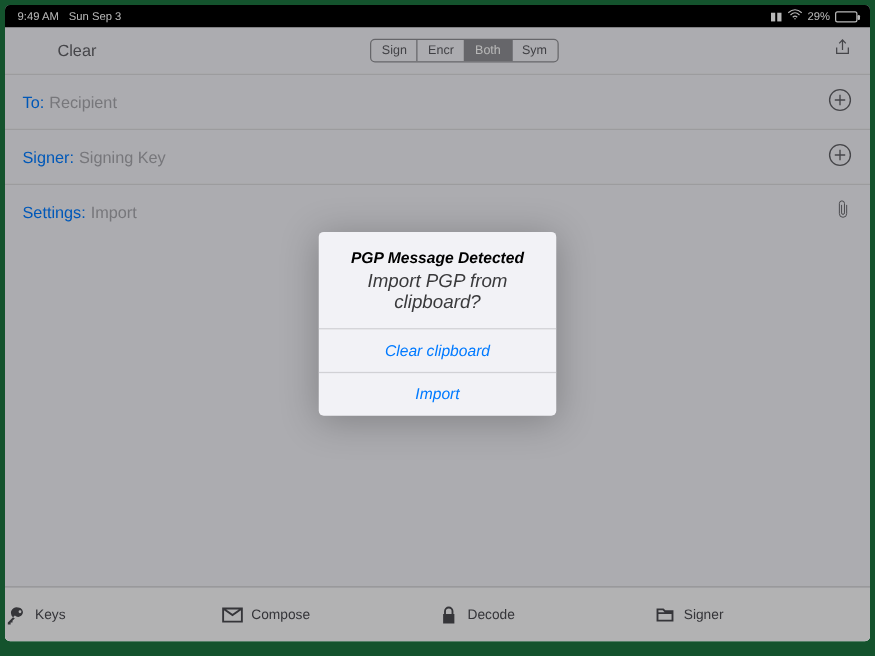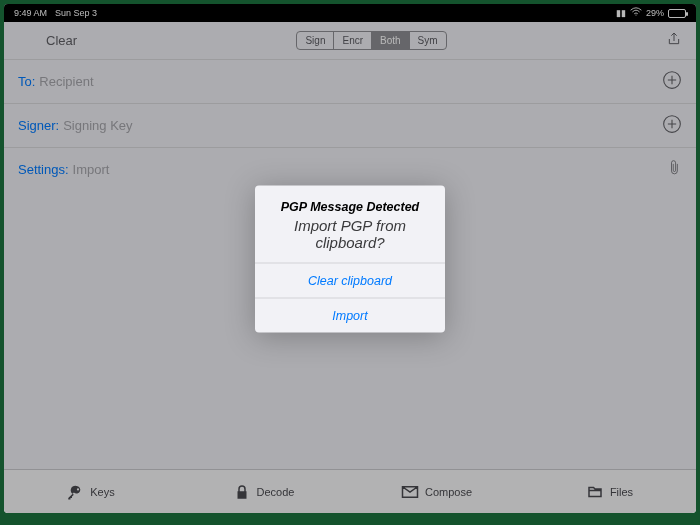--- a/index.html
+++ b/index.html
@@ -21,21 +21,21 @@
     .seg .active { background: #8e8e93; color: #fff; }
     .share-icon svg { width: 16px; height: 18px; stroke: #606066; fill: none; stroke-width: 1.5; }
     .row { display: flex; align-items: center; padding: 10px 14px; border-bottom: 1px solid #d9d9dc; font-size: 13px; }
     .row-label { color: #007aff; margin-right: 4px; }
     .row-placeholder { color: #a5a5ab; flex: 1; }
     .row-action { color: #606066; cursor: pointer; }
     .plus-circle svg { width: 20px; height: 20px; stroke: #606066; fill: none; stroke-width: 1.3; }
     .clip-icon svg { width: 14px; height: 20px; stroke: #606066; fill: none; stroke-width: 1.3; }
     .body-area { position: absolute; top: 168px; left: 0; right: 0; bottom: 0; background: #efeff4; }
     .tabbar { position: absolute; left: 0; right: 0; bottom: 0; height: 44px; background: #f7f7f8; border-top: 1px solid #c9c9cd; display: flex; }
-    .tab { flex: 1; display: flex; flex-direction: row; align-items: center; justify-content: center; gap: 6px; font-size: 11px; color: #4a4a50; cursor: pointer; }
+    .tab { flex: 1; display: flex; flex-direction: row; align-items: center; gap: 6px; font-size: 11px; color: #4a4a50; cursor: pointer; }
     .tab svg { width: 18px; height: 18px; fill: #4a4a50; }
     .dimmer { position: absolute; inset: 0; background: rgba(0,0,0,0.28); }
     .alert { position: absolute; left: 50%; top: 50%; transform: translate(-50%,-50%); width: 190px; background: #f2f2f6; border-radius: 4px; overflow: hidden; box-shadow: 0 4px 30px rgba(0,0,0,0.25); font-style: italic; }
     .alert-head { padding: 14px 12px 12px; text-align: center; }
     .alert-title { font-size: 12.5px; font-weight: 600; color: #000; margin-bottom: 3px; }
     .alert-msg { font-size: 15px; color: #3a3a3c; }
     .alert-btn { border-top: 1px solid #d1d1d5; text-align: center; padding: 10px 0; font-size: 12.5px; color: #007aff; cursor: pointer; }
   </style>
 </head>
 <body>
@@ -115,35 +115,35 @@
 
     <div class="tabbar">
       <div class="tab">
         <svg viewBox="0 0 24 24">
             <path d="M14 4a5 5 0 1 1-3.5 8.5L3 20l0 2 3 0 0-2 2 0 0-2 2.5-2.5A5 5 0 0 1 14 4z M16 7a1.5 1.5 0 1 0 0 3 1.5 1.5 0 0 0 0-3z"></path>
           </svg>
         <span>Keys</span>
       </div>
       <div class="tab">
         <svg viewBox="0 0 24 24">
+            <path d="M2 5h20v14H2z M2 5l10 7 10-7" fill="none" stroke="#4a4a50" stroke-width="2"></path>
+          </svg>
+        <span>Compose</span>
+      </div>
+      <div class="tab">
+        <svg viewBox="0 0 24 24">
             <path d="M7 11V8a5 5 0 0 1 10 0v3h1v10H6V11h1zm2 0h6V8a3 3 0 0 0-6 0v3z"></path>
           </svg>
         <span>Decode</span>
       </div>
       <div class="tab">
         <svg viewBox="0 0 24 24">
-            <path d="M2 5h20v14H2z M2 5l10 7 10-7" fill="none" stroke="#4a4a50" stroke-width="2"></path>
-          </svg>
-        <span>Compose</span>
-      </div>
-      <div class="tab">
-        <svg viewBox="0 0 24 24">
             <path d="M4 6h6l2 2h8v10H4z M4 10h16" fill="none" stroke="#4a4a50" stroke-width="2"></path>
           </svg>
-        <span>Files</span>
+        <span>Signer</span>
       </div>
     </div>
 
     <div class="dimmer"></div>
     <div class="alert">
       <div class="alert-head">
         <div class="alert-title">PGP Message Detected</div>
         <div class="alert-msg">Import PGP from clipboard?</div>
       </div>
       <div class="alert-btn">Clear clipboard</div>

